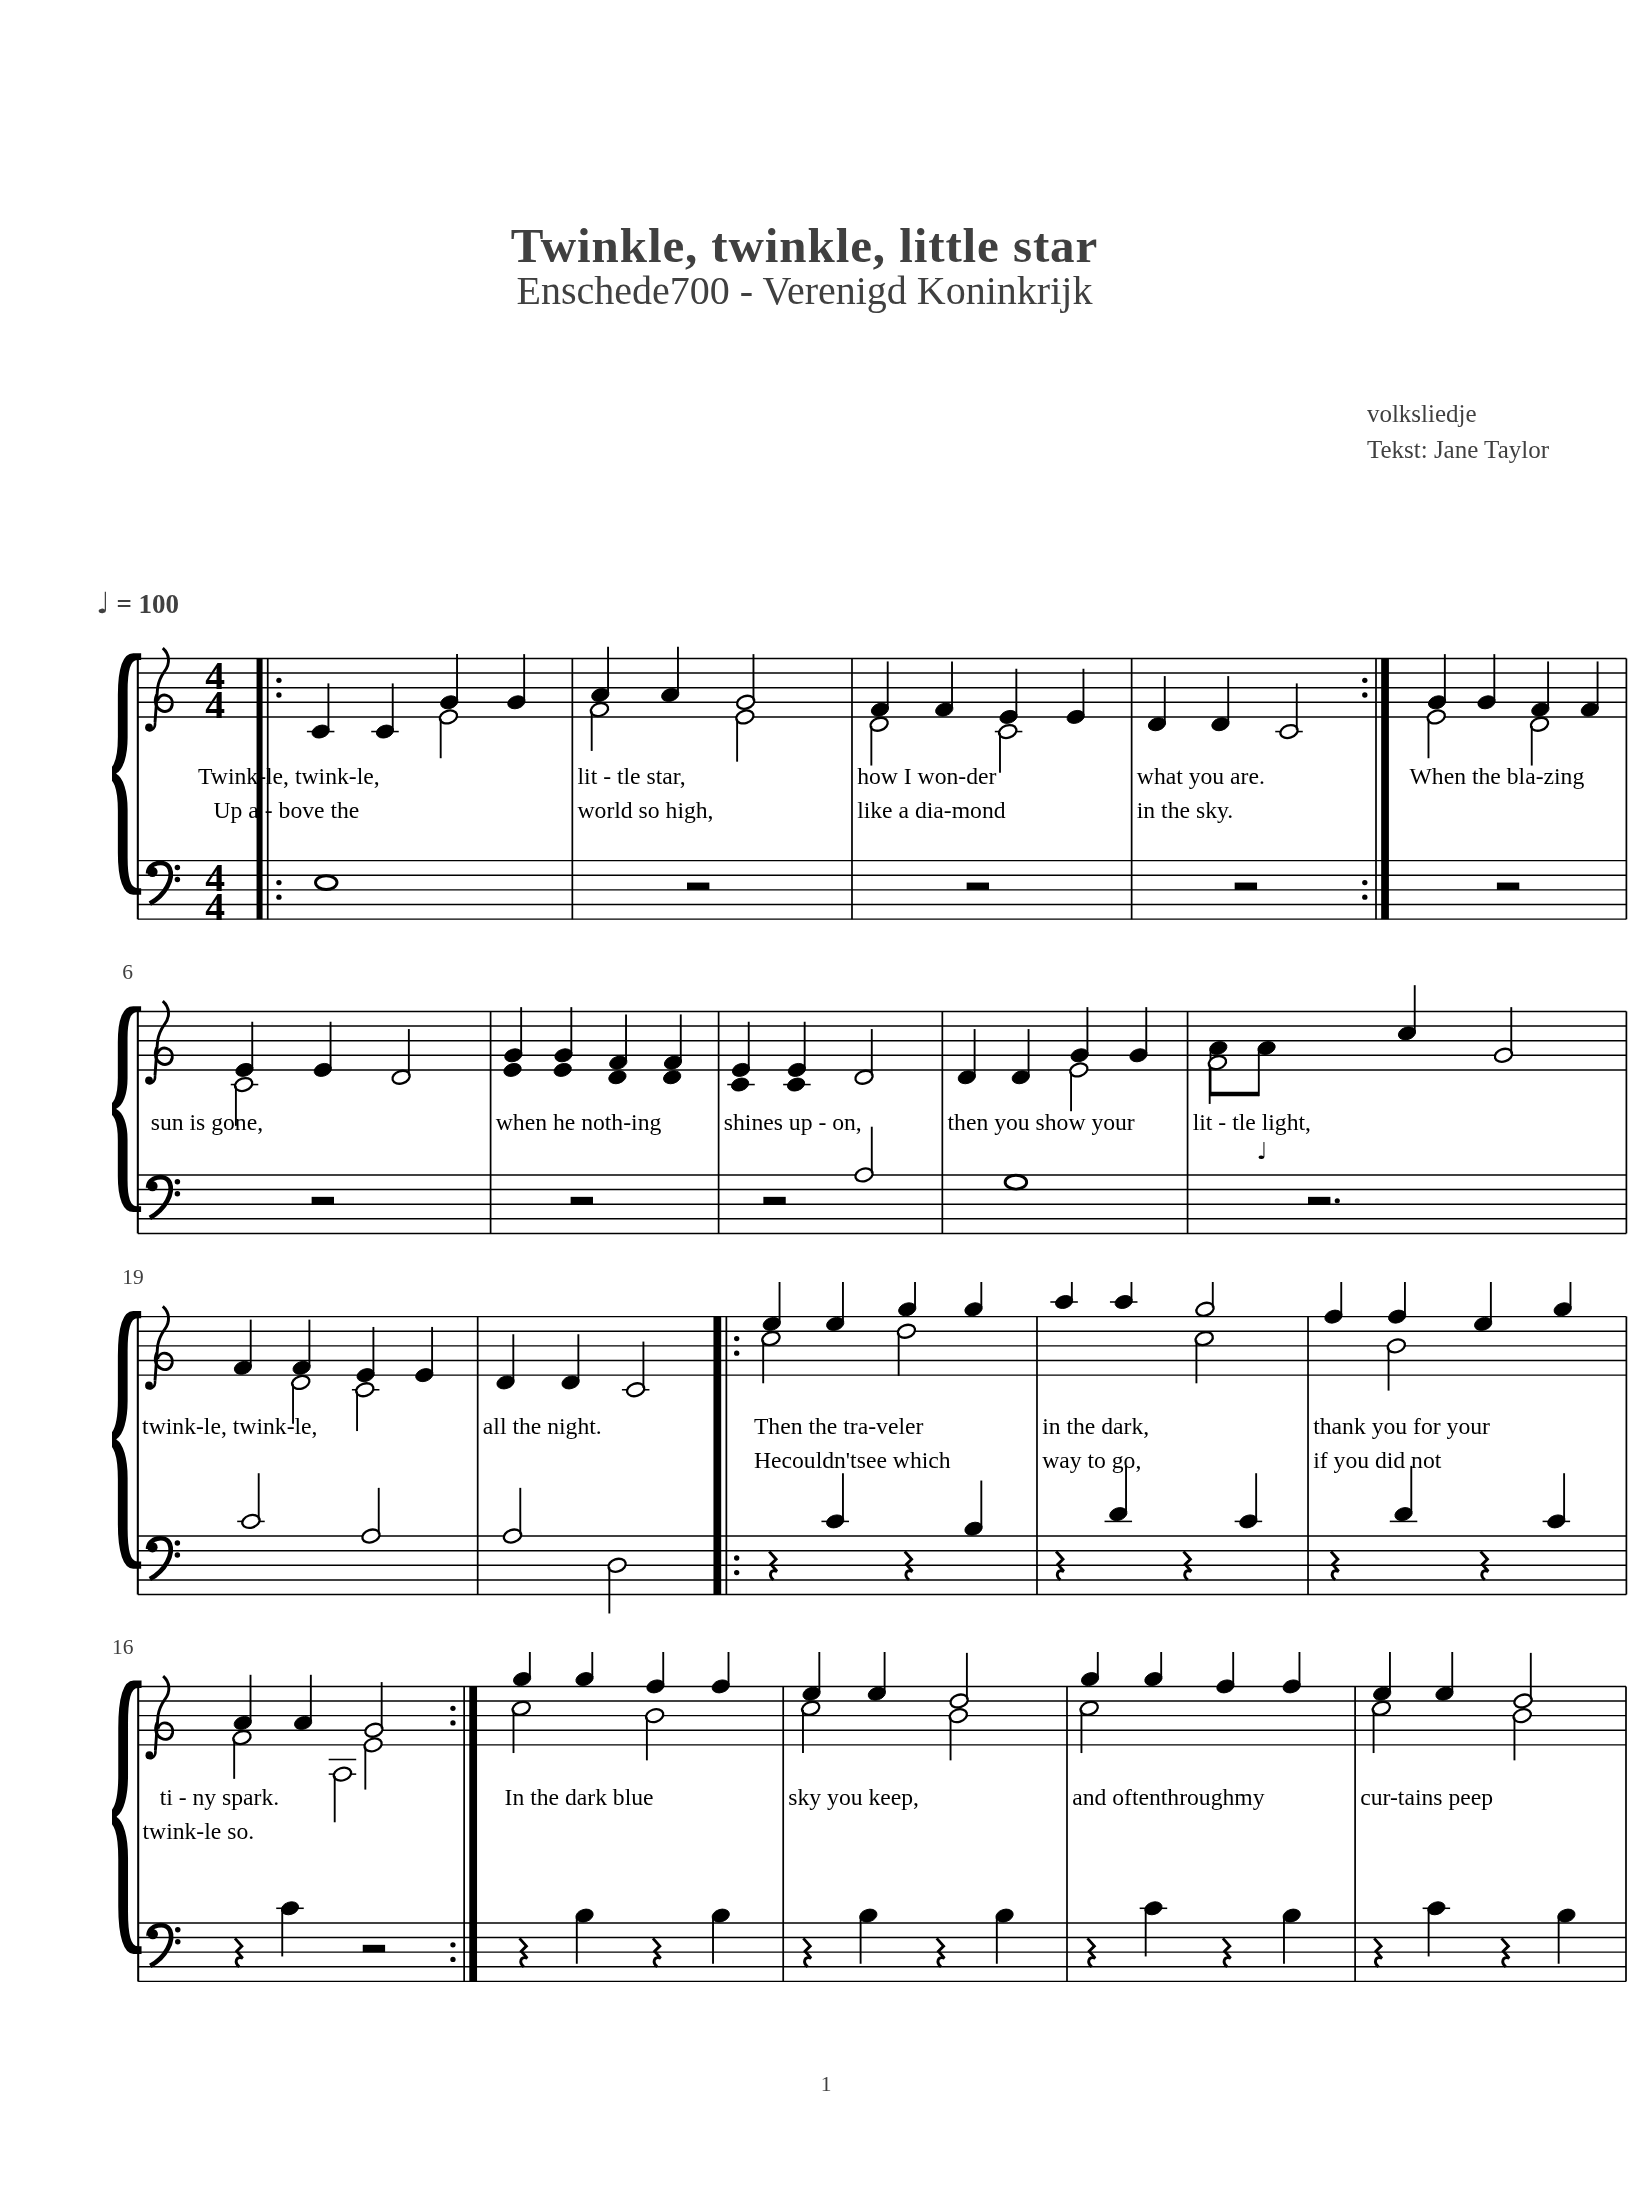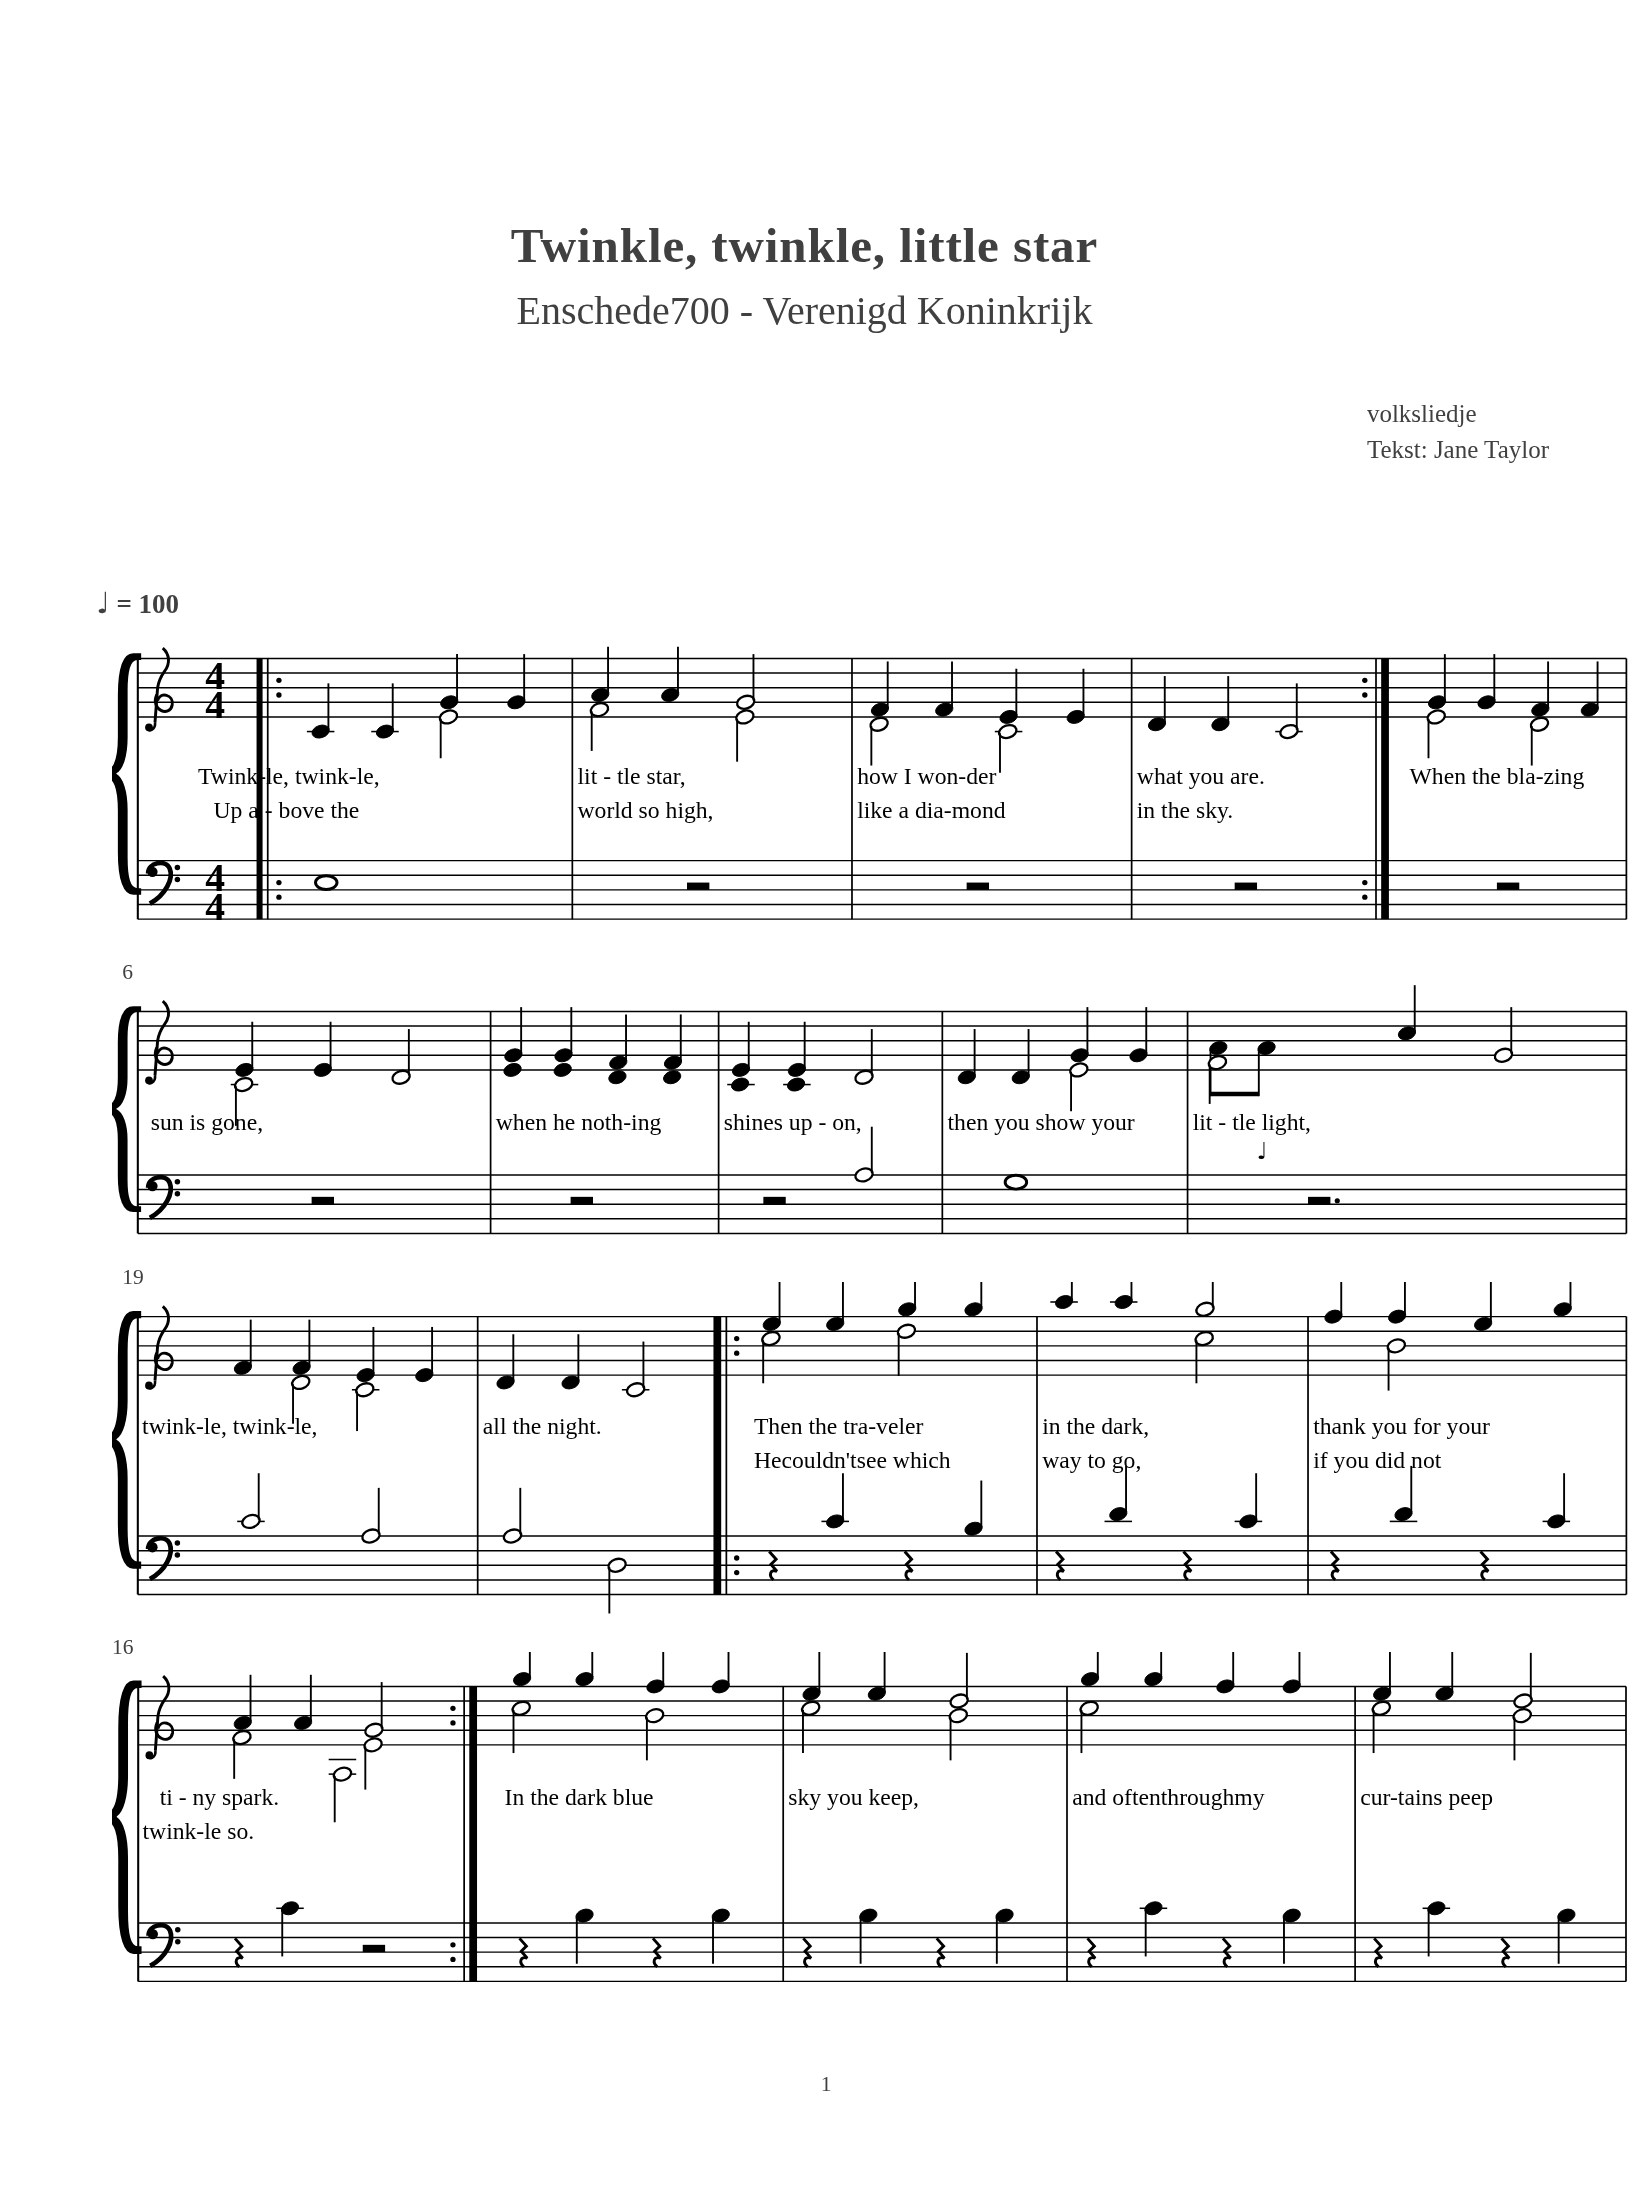--- a/index.html
+++ b/index.html
@@ -16,21 +16,21 @@
   svg text.lyr{font-family:"Liberation Serif",serif;font-size:27.5px;}
   svg text.tsig{font-family:"Liberation Serif",serif;font-size:46px;font-weight:bold;}
   svg text.brace{font-family:"Liberation Serif",serif;font-size:140px;}
   svg text.mnote{font-family:"DejaVu Sans",sans-serif;font-size:27px;}
 </style>
 </head>
 <body>
 
 <div id="page">
   <div class="title" style="top:217px">Twinkle, twinkle, little star</div>
-  <div class="subtitle" style="top:287px">Enschede700 - Verenigd Koninkrijk</div>
+  <div class="subtitle" style="top:267px">Enschede700 - Verenigd Koninkrijk</div>
   <div class="credits" style="top:396px">
     <div>volksliedje</div>
     <div>Tekst: Jane Taylor</div>
   </div>
   <div class="tempo" style="top:575px">
     <span class="glyph">♩</span>
     <span>= 100</span>
   </div>
   <div id="systems">
       <div class="system" style="top: 624px;"><svg width="1523" height="370" viewBox="0 0 1770 430">

